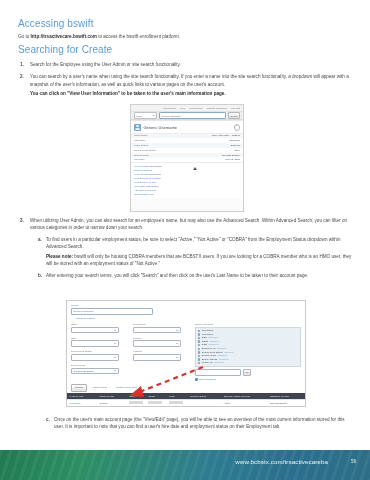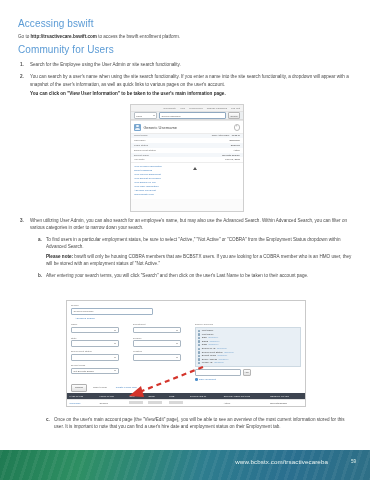--- a/index.html
+++ b/index.html
@@ -155,21 +155,21 @@
 
   <div style="position:absolute;left:18px;top:18px;width:336px;">
     <div class="h1">Accessing bswift</div>
   </div>
 
   <div style="position:absolute;left:18px;top:33px;width:336px;" class="body-txt">
     <span>Go to </span><a class="link" href="#">http://trsactivecare.bswift.com</a><span> to access the bswift enrollment platform.</span>
   </div>
 
   <div style="position:absolute;left:18px;top:44px;width:336px;">
-    <div class="h1">Community for Users</div>
+    <div class="h1">Searching for Create</div>
   </div>
 
   <ul class="ol" style="position:absolute;left:20px;top:61px;width:334px;">
     <li>
       <span class="num">1.</span>
       <span>Search for the Employee using the User Admin or site search functionality.</span>
     </li>
     <li>
       <span class="num">2.</span>
       <span>You can search by a user's name when using the site search functionality. If you enter a name into the site search functionality, a dropdown will appear with a snapshot of the user's information, as well as quick links to various pages on the user's account.</span>

